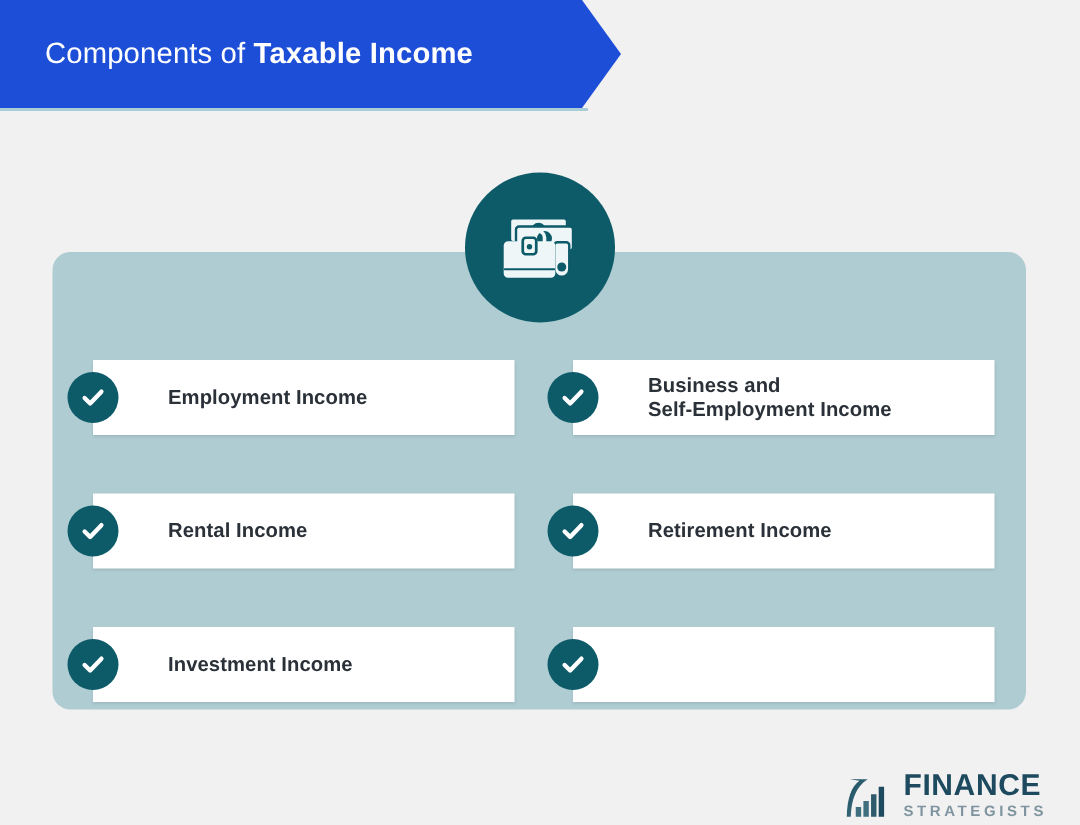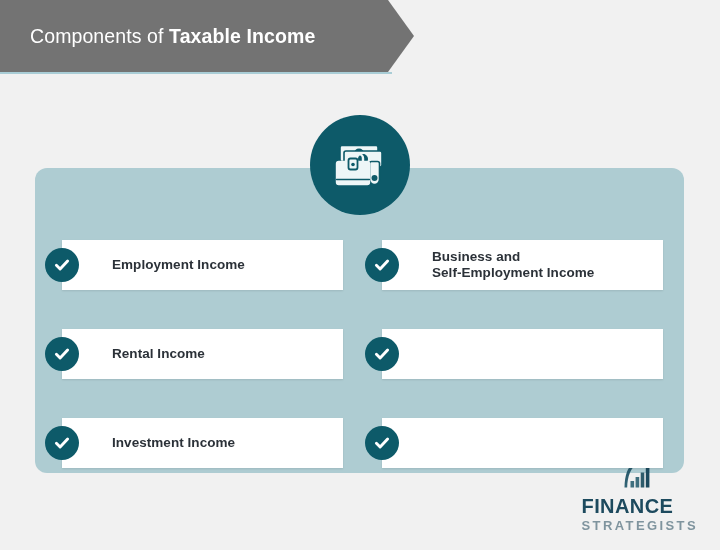--- a/index.html
+++ b/index.html
@@ -21,21 +21,21 @@
     overflow: hidden;
   }
 
   
   #header-banner {
     position: absolute;
     left: 0;
     top: 0;
     width: 414px;
     height: 72px;
-    background: #737373;
+    background: #1d4ed8;
     -webkit-clip-path: polygon(0 0, 388px 0, 414px 36px, 388px 72px, 0 72px);
     clip-path: polygon(0 0, 388px 0, 414px 36px, 388px 72px, 0 72px);
     display: flex;
     align-items: center;
   }
   #header-title {
     margin-left: 30px;
     color: #ffffff;
     font-size: 19.5px;
     letter-spacing: .1px;
@@ -128,43 +128,42 @@
     font-weight: bold;
     line-height: 16px;
     letter-spacing: .05px;
     white-space: pre-line;
   }
 
   
   #logo {
     position: absolute;
     right: 22px;
-    bottom: 18px;
+    bottom: 3px;
     display: flex;
     align-items: center;
     gap: 6px;
-    flex-direction: column;
   }
   #logo-mark {
     display: block;
   }
   #logo-text {
     display: flex;
     flex-direction: column;
     line-height: 1;
   }
   #logo-word-finance {
     color: #1d4a5e;
     font-size: 20px;
     font-weight: bold;
     letter-spacing: .4px;
   }
   #logo-word-strategists {
     color: #7f949e;
-    font-size: 13px;
+    font-size: 10px;
     font-weight: bold;
     letter-spacing: 2.4px;
     margin-top: 3px;
   }
 </style>
 </head>
 <body>
 
 <div id="infographic">
 
@@ -230,20 +229,21 @@
       </span>
       <span class="item-label">Rental Income</span>
     </div>
 
     <div class="item">
       <span class="check-circle">
         <svg width="18" height="18" viewBox="0 0 18 18" aria-hidden="true">
           <path d="M3.4 9.3 L7.1 13 L14.6 5.1" fill="none" stroke="#ffffff" stroke-width="2.9" stroke-linecap="round" stroke-linejoin="round"></path>
         </svg>
       </span>
+      <span class="item-label">Retirement Income</span>
     </div>
 
     <div class="item">
       <span class="check-circle">
         <svg width="18" height="18" viewBox="0 0 18 18" aria-hidden="true">
           <path d="M3.4 9.3 L7.1 13 L14.6 5.1" fill="none" stroke="#ffffff" stroke-width="2.9" stroke-linecap="round" stroke-linejoin="round"></path>
         </svg>
       </span>
       <span class="item-label">Investment Income</span>
     </div>

